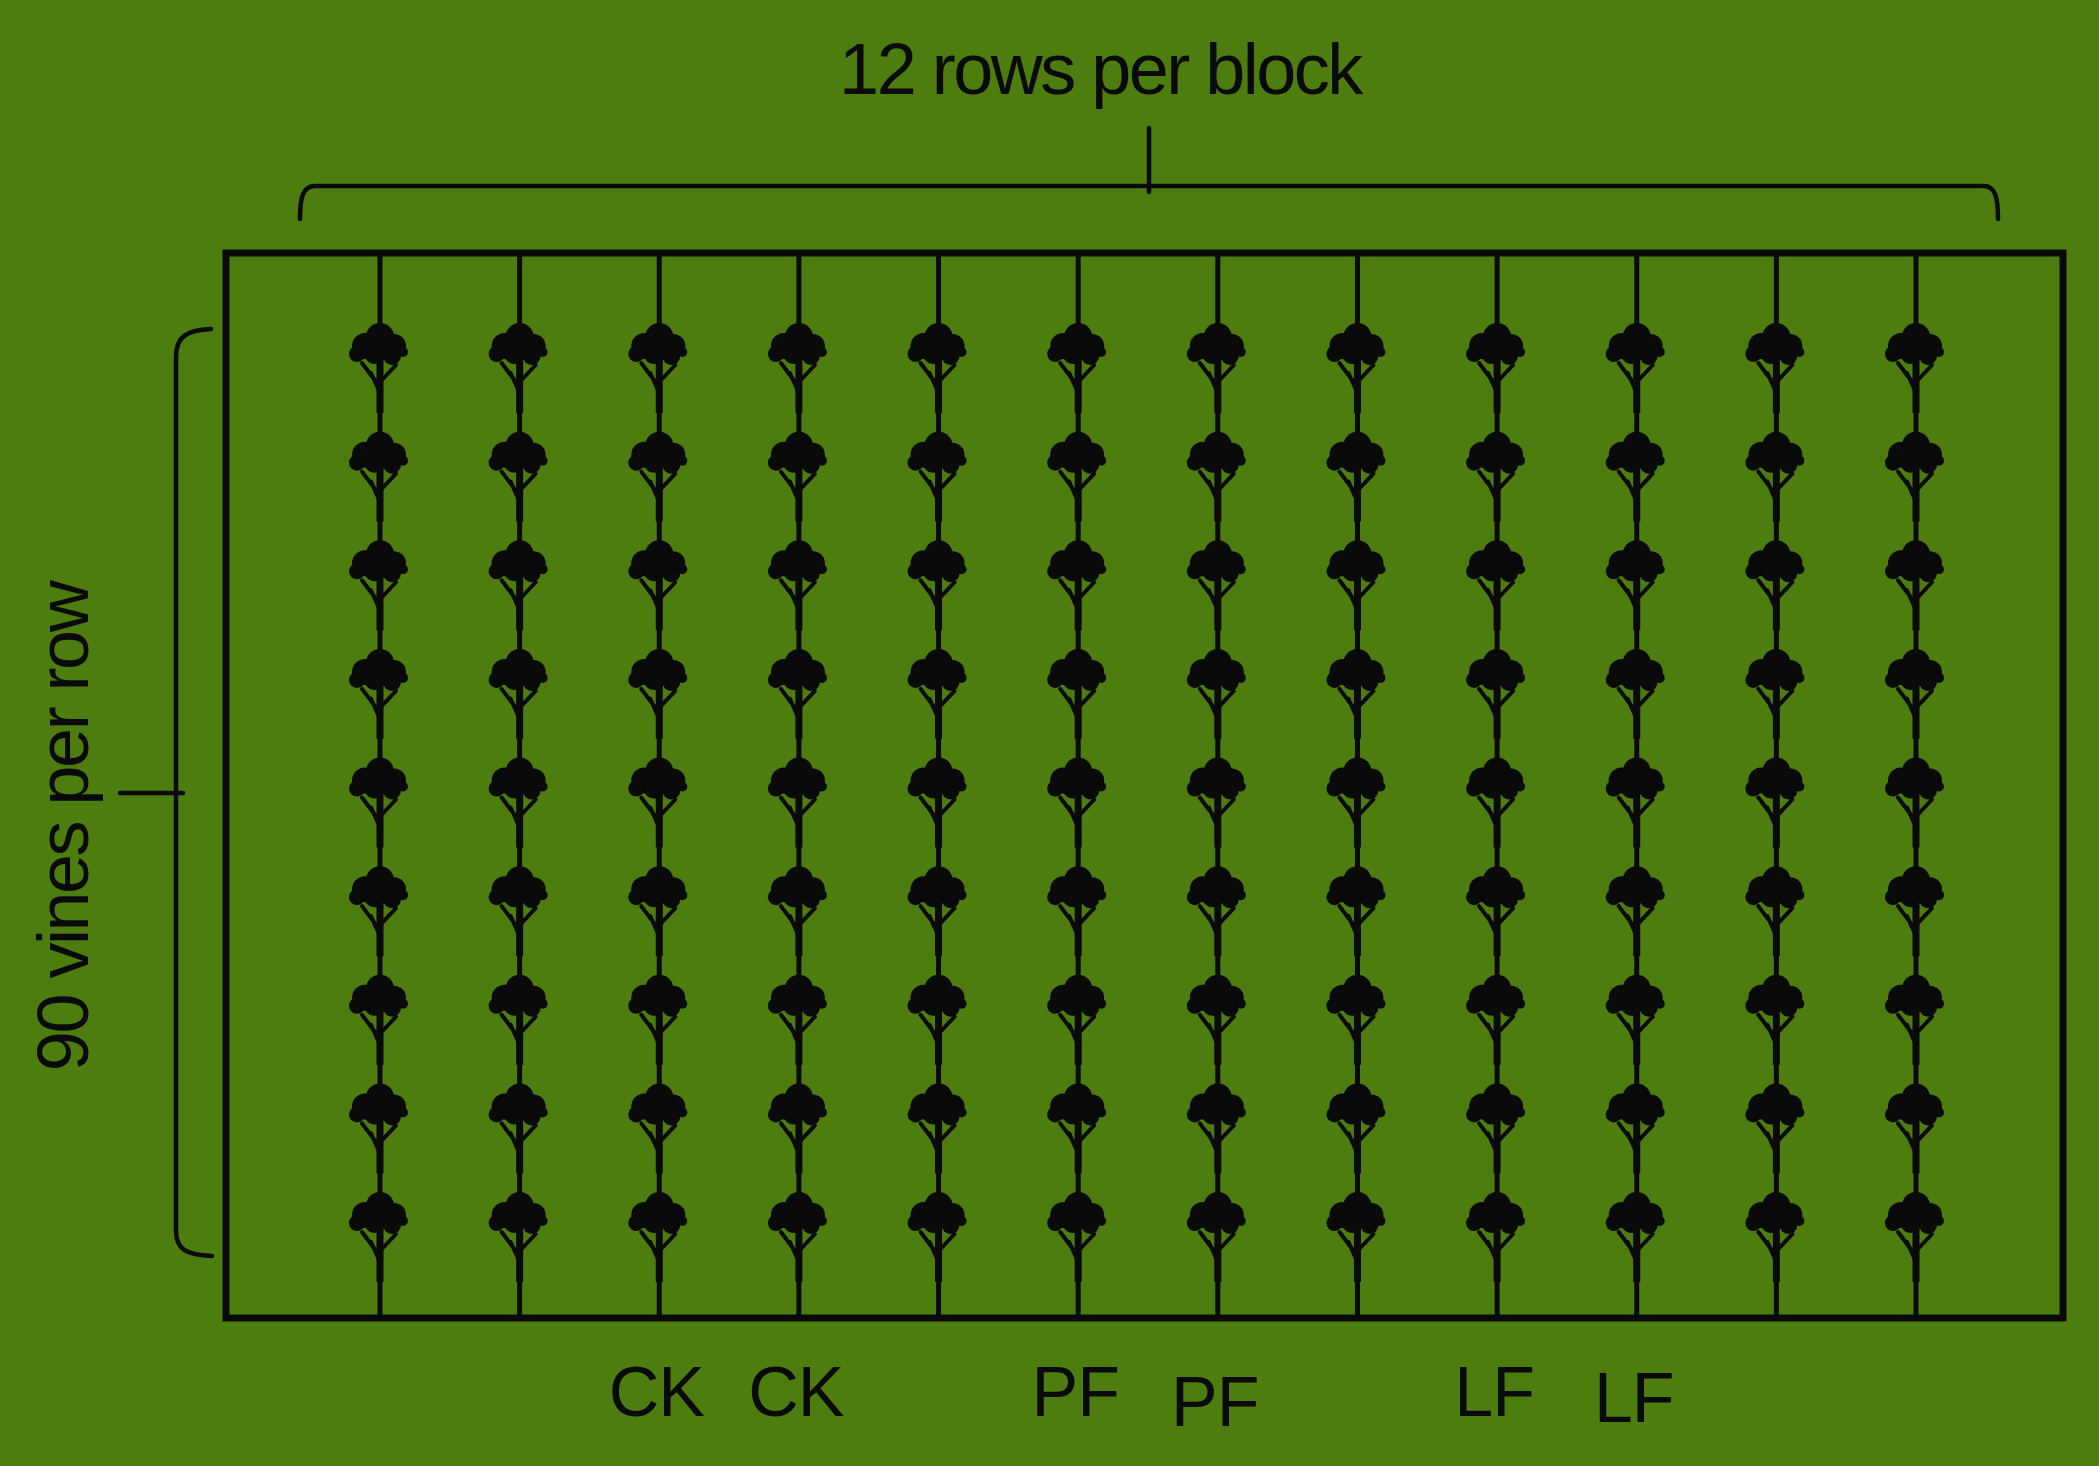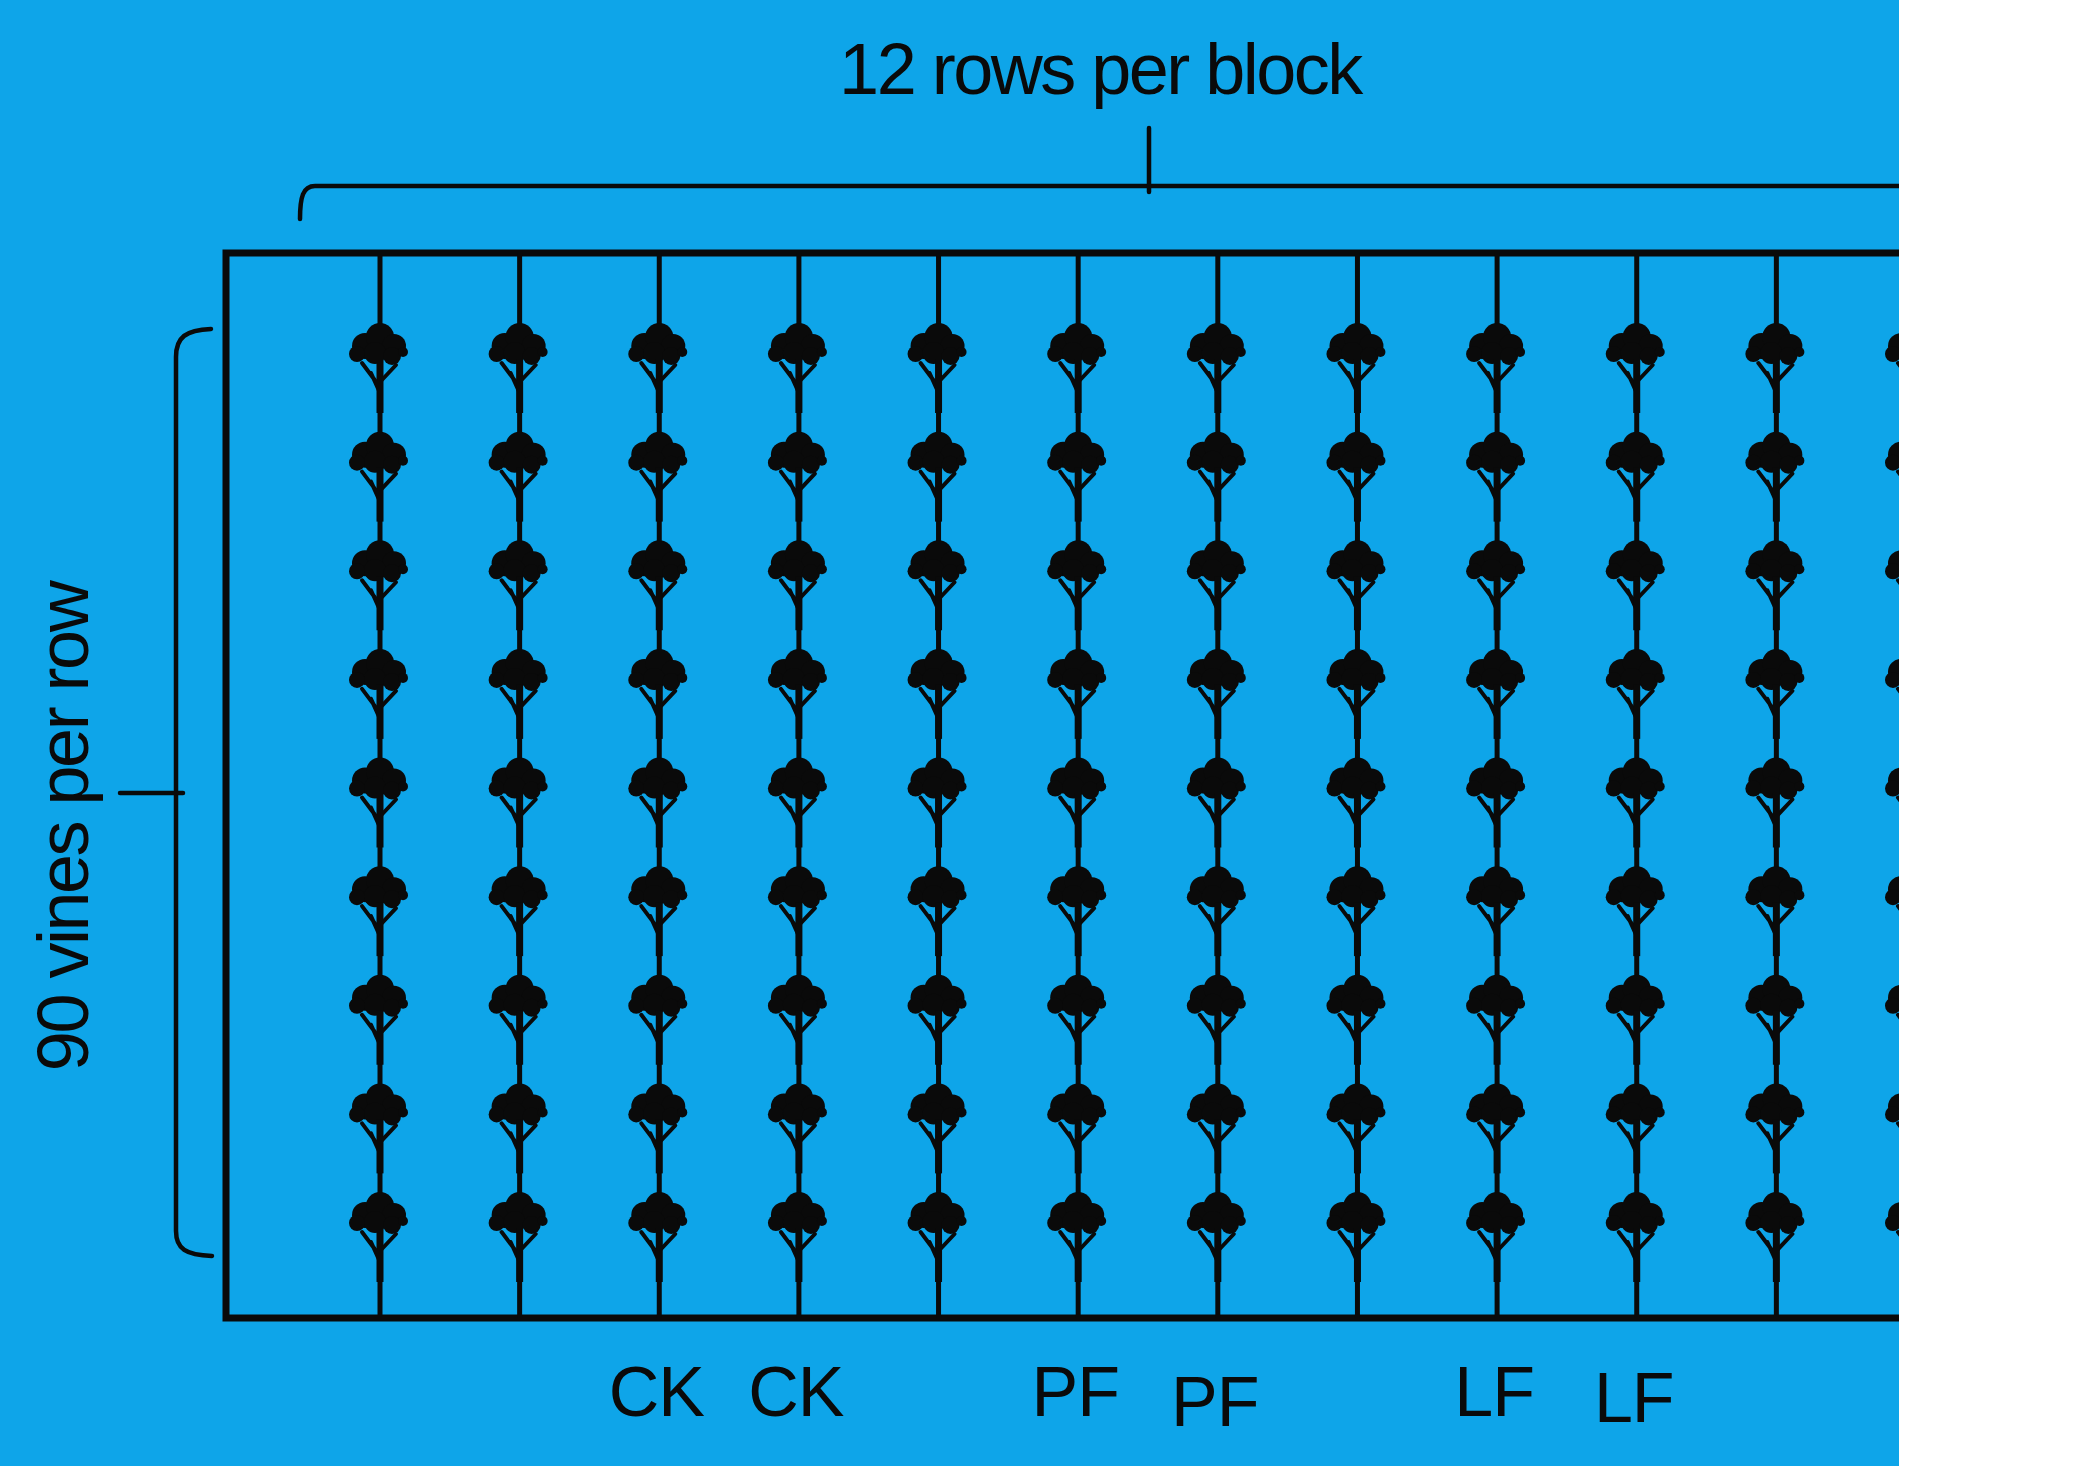--- a/index.html
+++ b/index.html
@@ -2,23 +2,23 @@
 <html><head>
 <meta charset="utf-8">
 <style>
   html, body {
     margin: 0;
     padding: 0;
     background: #ffffff;
   }
   .page {
     position: relative;
-    width: 1899px;
+    width: 2099px;
     height: 1466px;
-    background: #0ea5e9;
+    background: #4d7c0f;
     overflow: hidden;
   }
   svg.figure {
     position: absolute;
     left: 0;
     top: 0;
     font-family: "Liberation Sans", sans-serif;
   }
   .ink-stroke {
     stroke: #0a0a0a;

